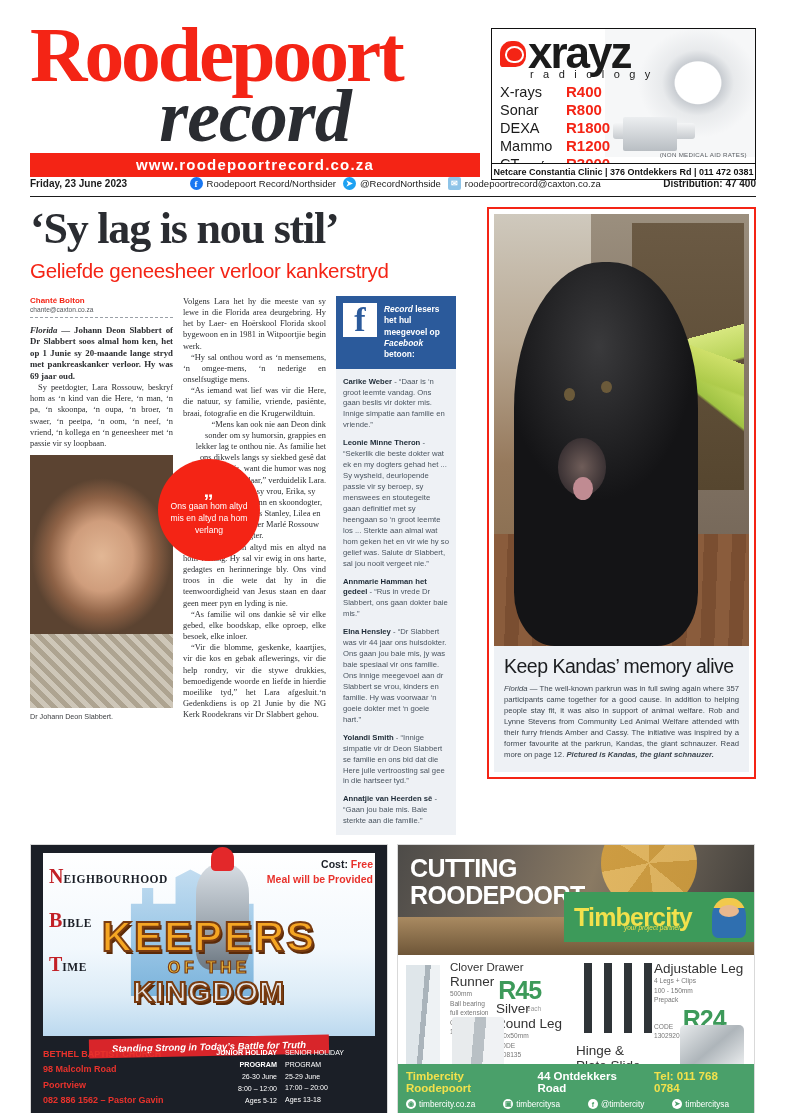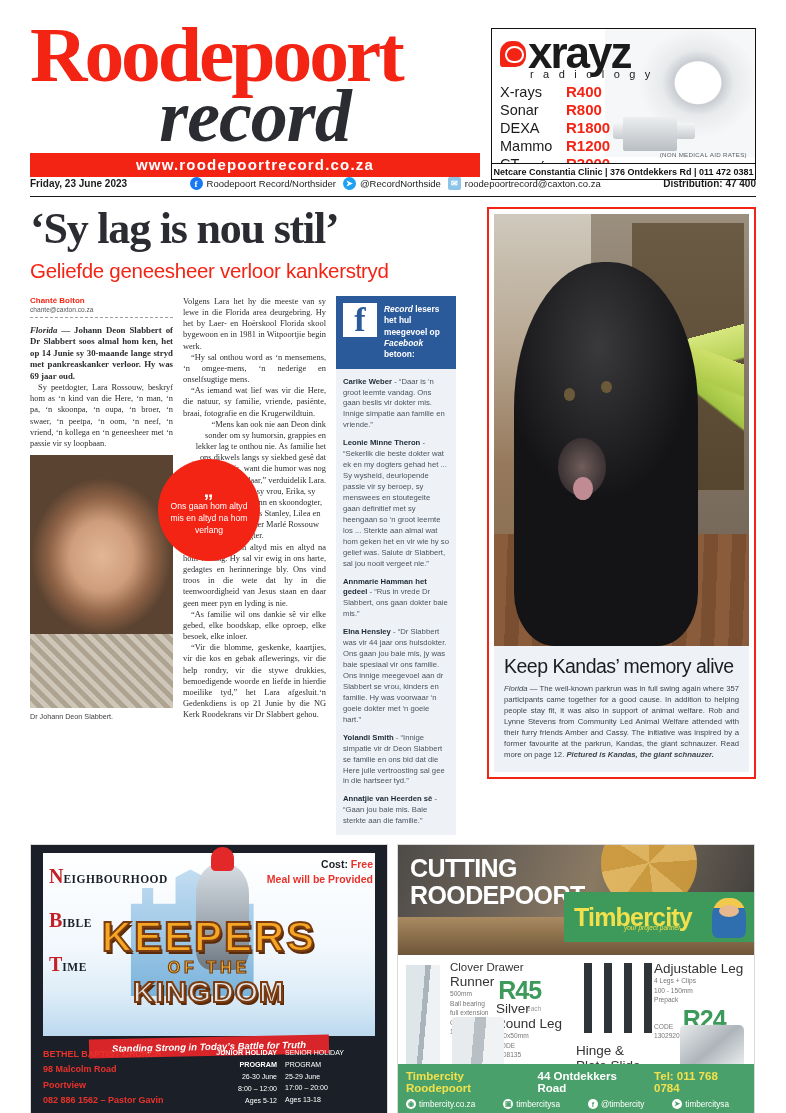--- a/index.html
+++ b/index.html
@@ -376,21 +376,21 @@
       <div class="headline">‘Sy lag is nou stil’</div>
       <div class="subhead">Geliefde geneesheer verloor kankerstryd</div>
 
       <div class="article">
 
         <div class="col">
           <div class="byline-name">Chanté Bolton</div>
           <div class="byline-mail">chante@caxton.co.za</div>
           <div class="byline-rule"></div>
           <div class="body-text">
-            <p class="first lead"><em>Florida</em><span> — Johann Deon Slabbert of Dr Slabbert soos almal hom ken, het op 14 Junie sy 30-maande lange stryd met pankreaskanker verloor. Hy was 69 jaar oud.</span></p>
+            <p class="first lead"><em>Florida</em><span> — Johann Deon Slabbert of Dr Slabbert soos almal hom ken, het op 1 Junie sy 20-maande lange stryd met pankreaskanker verloor. Hy was 69 jaar oud.</span></p>
             <p>Sy peetdogter, Lara Rossouw, beskryf hom as ‘n kind van die Here, ‘n man, ‘n pa, ‘n skoonpa, ‘n oupa, ‘n broer, ‘n swaer, ‘n peetpa, ‘n oom, ‘n neef, ‘n vriend, ‘n kollega en ‘n geneesheer  met ‘n passie vir sy loopbaan.</p>
           </div>
           <div style="margin-top:6px">
             <div class="photo-slabbert"></div>
             <div class="photo-caption">Dr Johann Deon Slabbert.</div>
           </div>
         </div>
 
         <div class="col col2-wrap">
           <div class="body-text">

